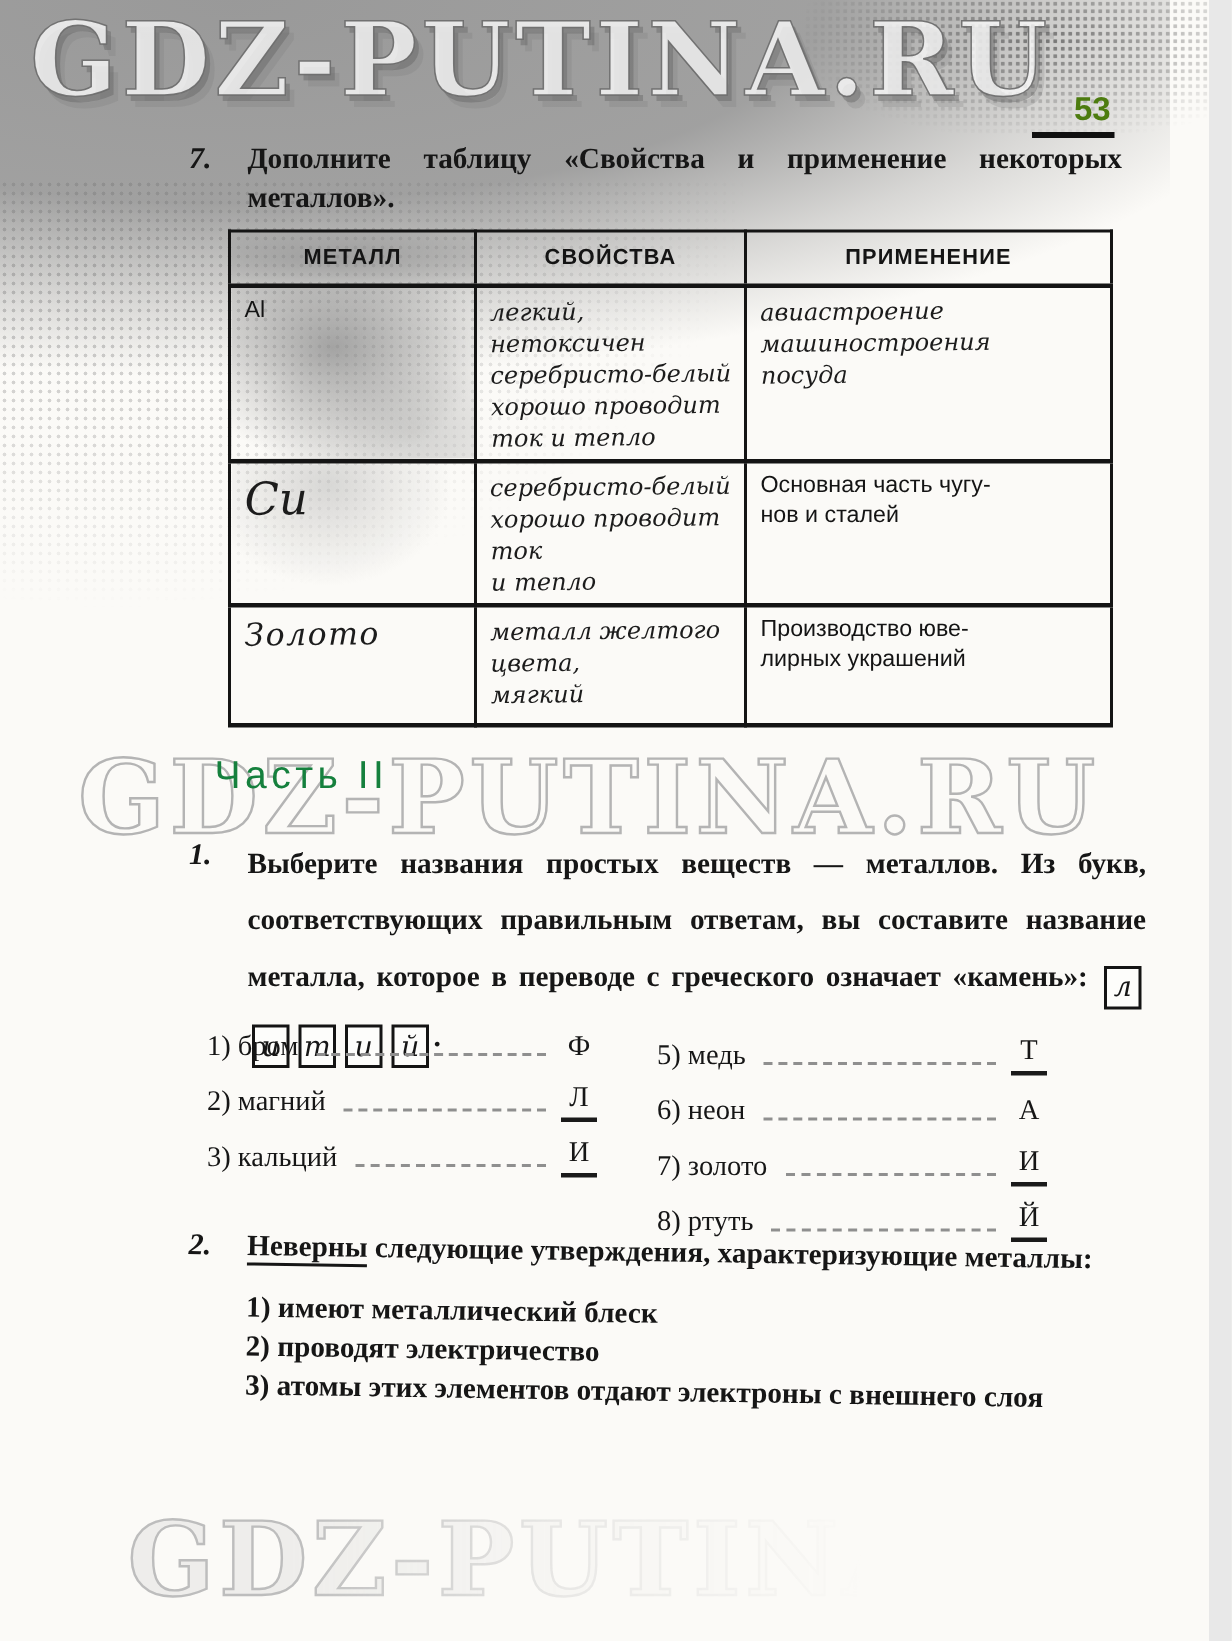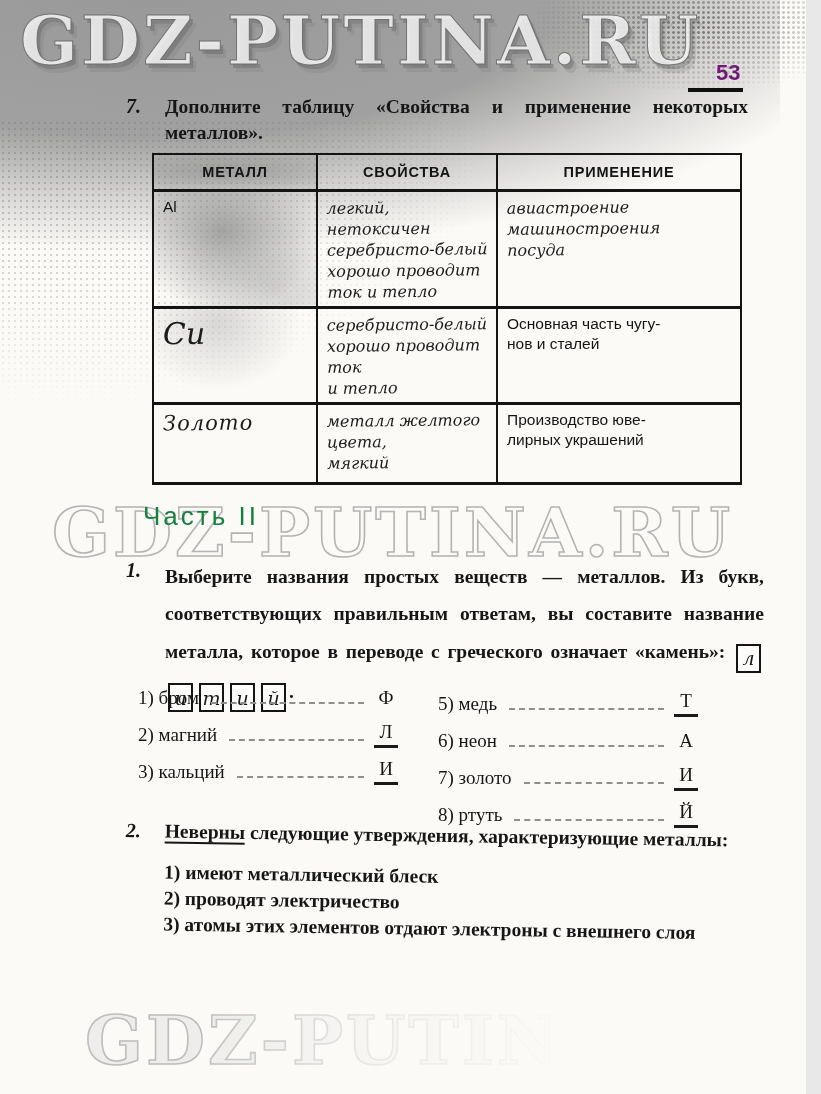--- a/index.html
+++ b/index.html
@@ -51,21 +51,21 @@
   .wm-bottom {
     left:85px; top:1000px; color:rgba(200,200,200,.25);
     -webkit-text-stroke:1.6px #bdbdbd;
     -webkit-mask-image:linear-gradient(to right, #000 0%, #000 16%, rgba(0,0,0,.3) 42%, transparent 72%);
             mask-image:linear-gradient(to right, #000 0%, #000 16%, rgba(0,0,0,.3) 42%, transparent 72%);
   }
   
   .pagenum {
     position:absolute; top:60px; left:688px; z-index:3;
     font-family:"Liberation Sans", sans-serif; font-weight:bold; font-size:22px;
-    border-bottom:4px solid #101010; padding:0 3px 2px 28px; color:#701a75;
+    border-bottom:4px solid #101010; padding:0 3px 2px 28px; color:#4d7c0f;
   }
   
   .task { position:absolute; z-index:3; display:flex; gap:13px; }
   .task-num {
     font-weight:bold; font-style:italic; font-size:20px; flex:0 0 26px;
     padding-top:1px;
   }
   .task-text { font-weight:bold; font-size:19.5px; line-height:1.35; text-align:justify; }
   .task7 { left:126px; top:94px; width:622px; }
   

